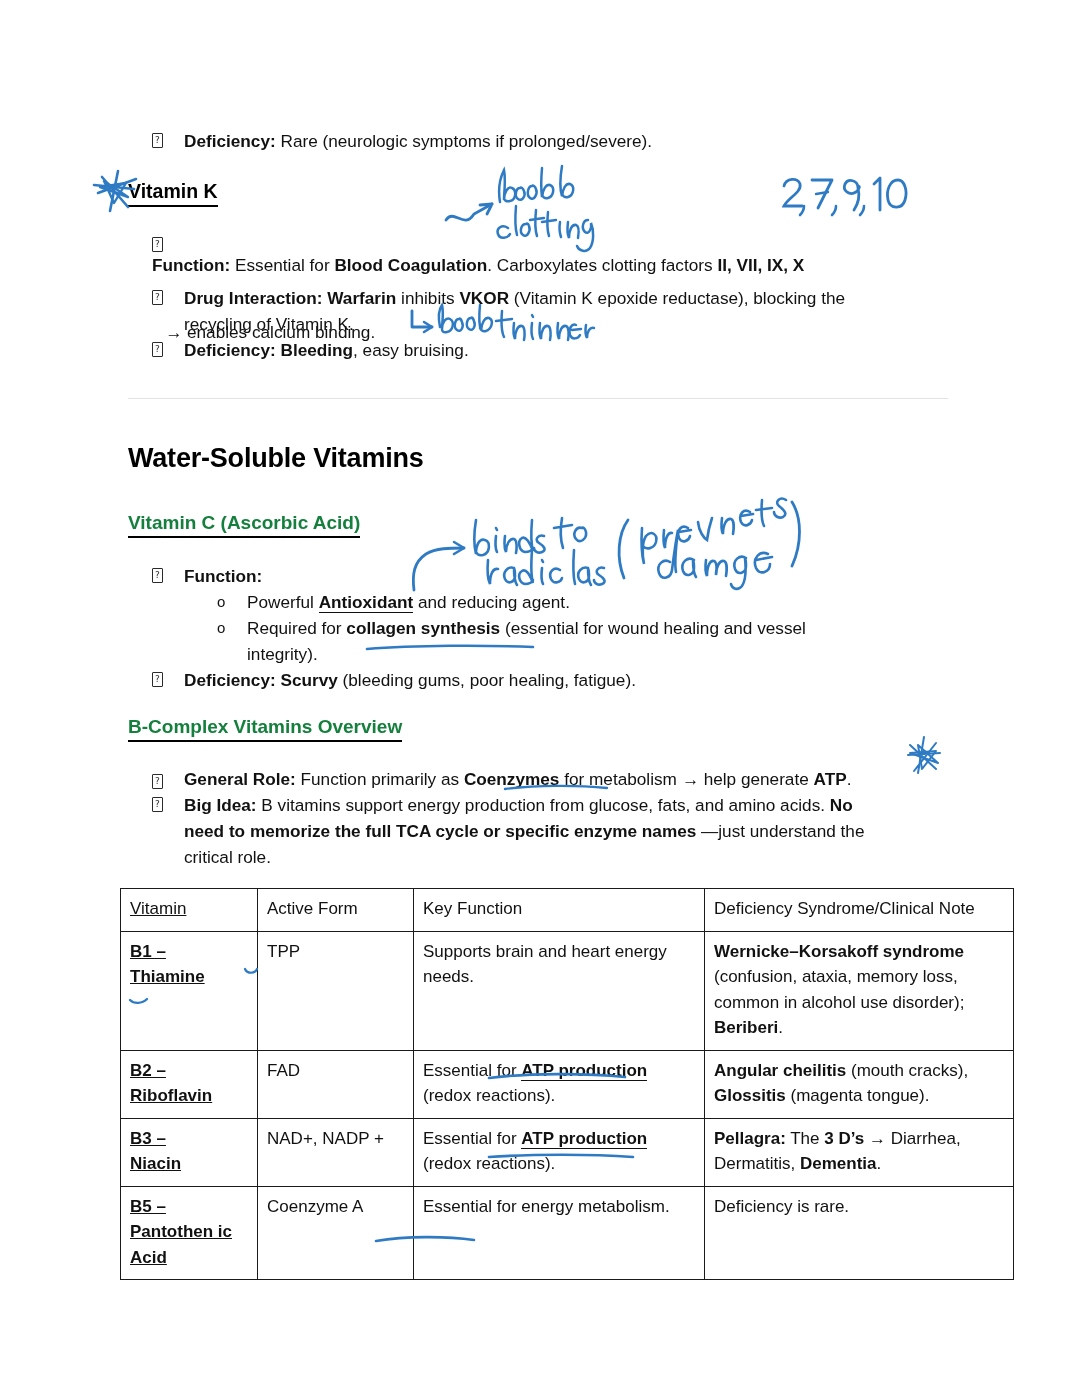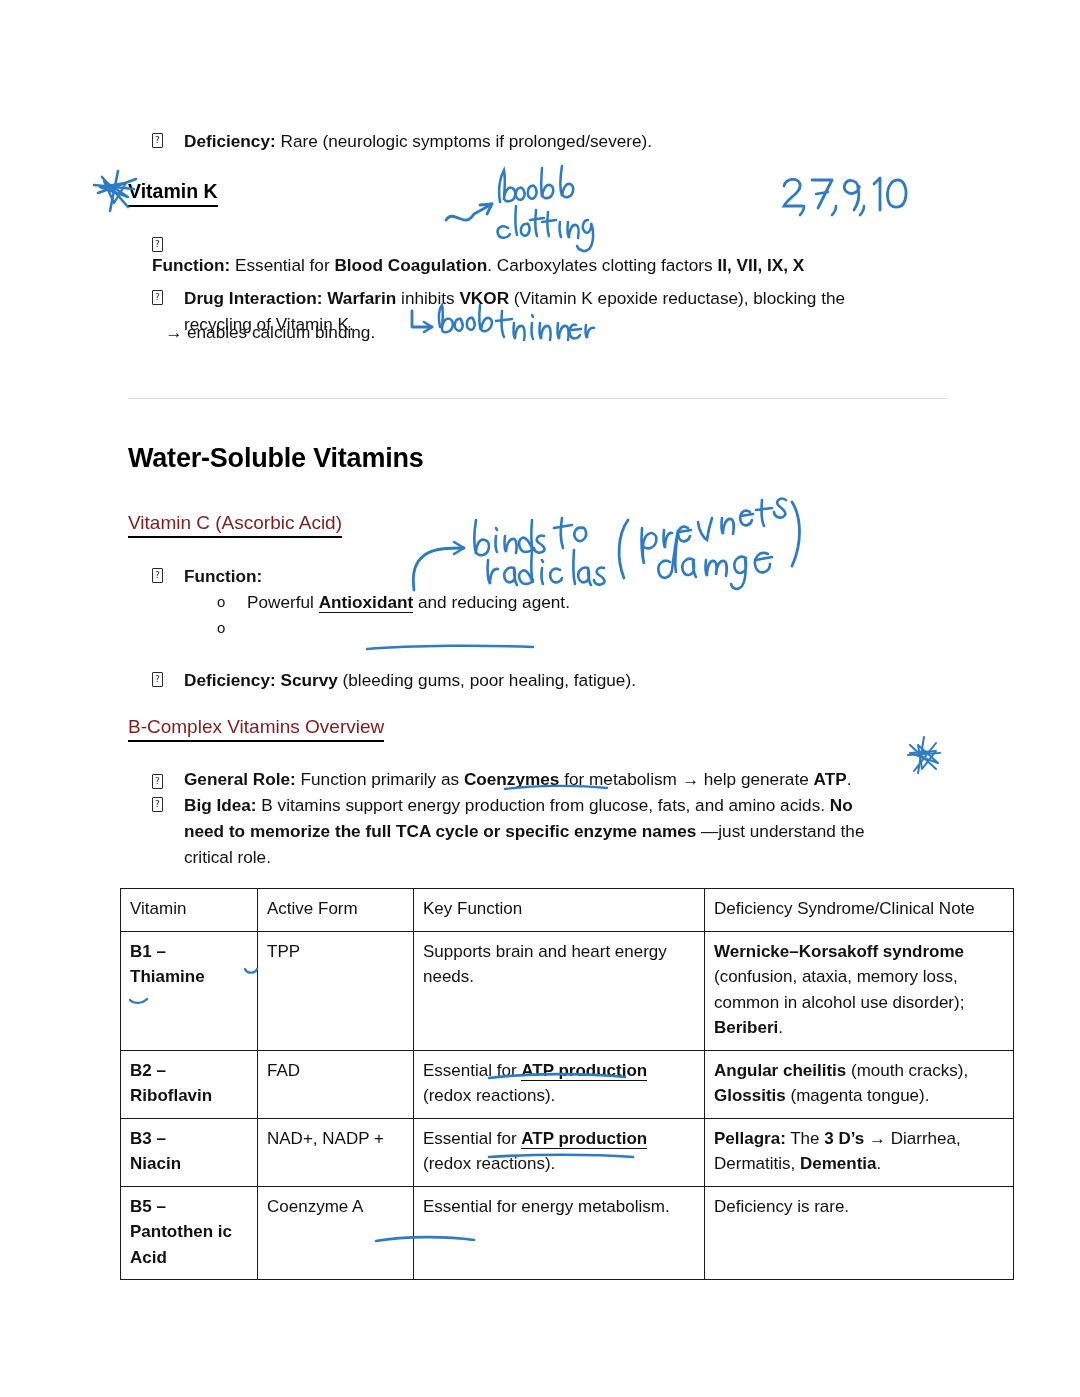--- a/index.html
+++ b/index.html
@@ -78,22 +78,22 @@
   .h2 {
     font-size: 19.5px;
     font-weight: bold;
     color: #000;
     display: inline-block;
     border-bottom: 2.1px solid #000;
     padding-bottom: 2px;
   }
   .h3 {
     font-size: 19px;
-    font-weight: normal;
-    color: #7f1d1d;
+    font-weight: bold;
+    color: #15803d;
     display: inline-block;
     border-bottom: 2.1px solid #000;
     padding-bottom: 2px;
   }
 
   hr.divider {
     position: absolute;
     border: none;
     border-top: 1px solid #e2e2e2;
     margin: 0;
@@ -106,21 +106,21 @@
     width: 817px;
     font-size: 17px;
   }
   table.vtable td {
     border: 1.6px solid #1a1a1a;
     padding: 7px 9px 9px 9px;
     vertical-align: top;
     line-height: 25.5px;
     color: #111;
   }
-  .c0 { width: 118px; }
+  .c0 { width: 118px; text-decoration: underline; }
   .c1 { width: 137px; }
   .c2 { width: 272px; }
   .c3 { width: 290px; }
 
   
   .ink {
     position: absolute;
     pointer-events: none;
   }
   .ink-underline {
@@ -152,20 +152,26 @@
   </div>
 
   <div class="bullet-row body-text" style="position:absolute; left:150px; top:285px; width:790px;">
     <span class="tofu"></span>
     <span class="bullet-body">
       <b>Drug Interaction:</b><span>&nbsp;</span><b>Warfarin</b><span> inhibits </span><b>VKOR</b><span> (Vitamin K epoxide reductase), blocking the</span>
       <div>recycling of Vitamin K.</div>
     </span>
   </div>
 
+  <div class="bullet-row body-text" style="position:absolute; left:150px; top:337px; width:790px;">
+    <span class="tofu"></span>
+    <span class="bullet-body">
+      <b>Deficiency:</b><span>&nbsp;</span><b>Bleeding</b><span>, easy bruising.</span>
+    </span>
+  </div>
 
   <hr class="divider" style="left:126px; top:398px; width:820px;">
 
   <div class="h1" style="position:absolute; left:126px; top:443px;">Water-Soluble Vitamins</div>
 
   <div style="position:absolute; left:126px; top:512px;">
     <span class="h3">Vitamin C (Ascorbic Acid)</span>
   </div>
 
   <div class="bullet-row body-text" style="position:absolute; left:150px; top:563px; width:790px;">
@@ -175,20 +181,23 @@
     </span>
   </div>
 
   <div class="sub-row body-text" style="position:absolute; left:215px; top:589px; width:730px;">
     <span class="circ">o</span>
     <span><span>Powerful </span><b style="border-bottom:1.6px solid #111;">Antioxidant</b><span> and reducing agent.</span></span>
   </div>
 
   <div class="sub-row body-text" style="position:absolute; left:215px; top:615px; width:730px;">
     <span class="circ">o</span>
+    <span><span>Required for </span><b>collagen synthesis</b><span> (essential for wound healing and vessel</span>
+      <div>integrity).</div>
+    </span>
   </div>
 
   <div class="bullet-row body-text" style="position:absolute; left:150px; top:667px; width:790px;">
     <span class="tofu"></span>
     <span class="bullet-body">
       <b>Deficiency:</b><b> Scurvy</b><span> (bleeding gums, poor healing, fatigue).</span>
     </span>
   </div>
 
   <div style="position:absolute; left:126px; top:716px;">

